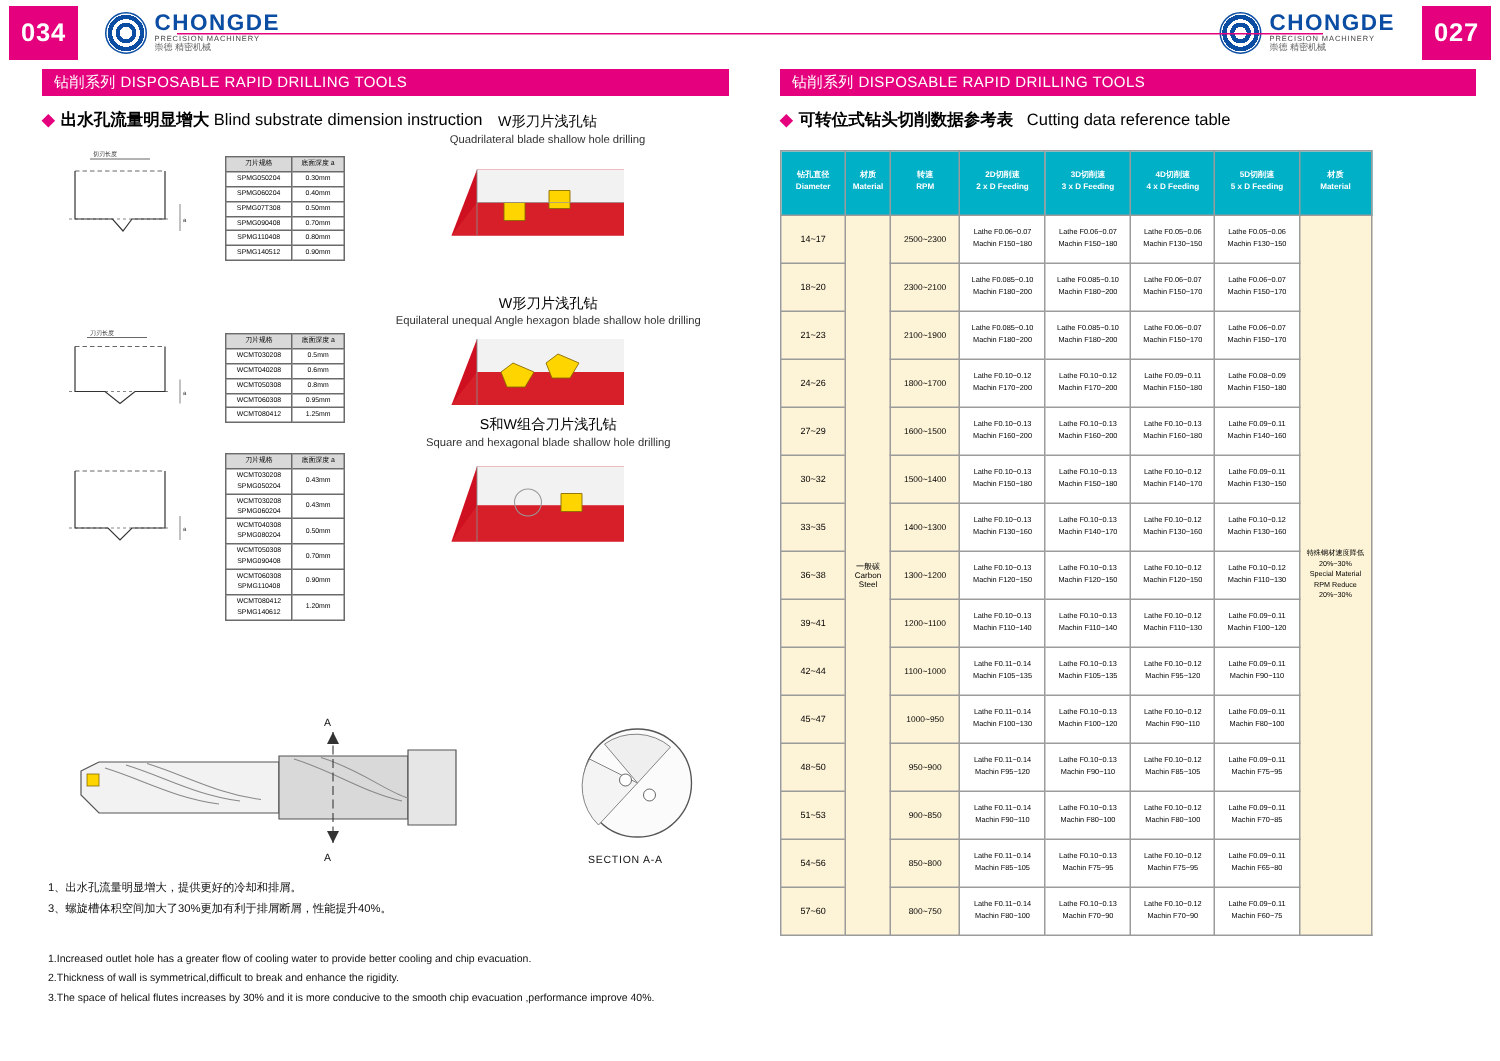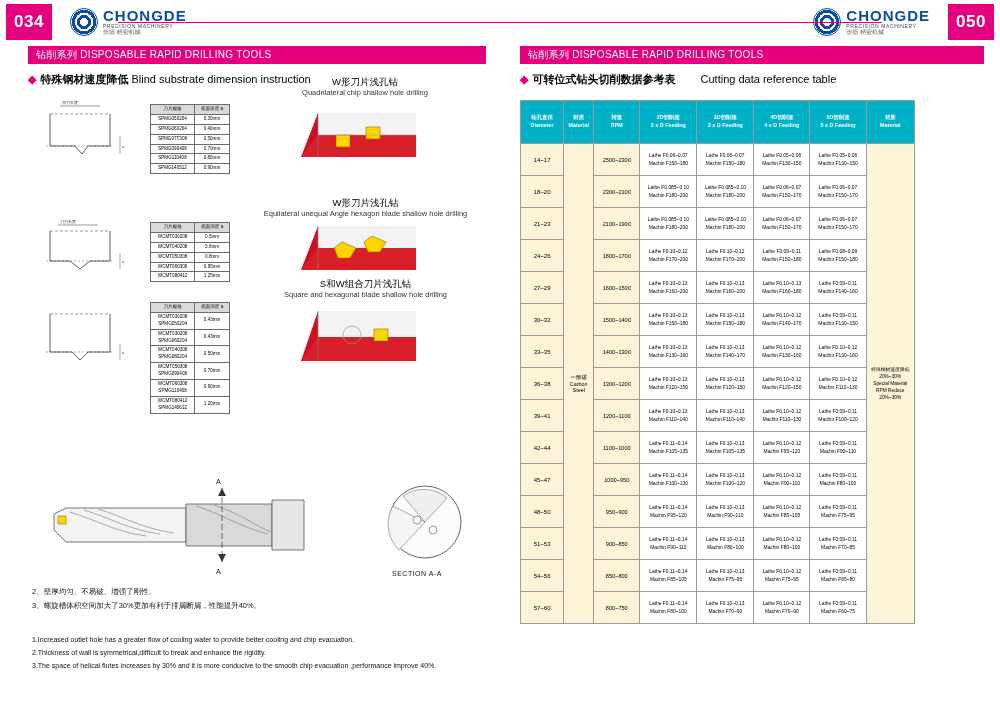--- a/index.html
+++ b/index.html
@@ -62,21 +62,21 @@
   .ct td.note{background:#fdf3d6;font-size:4.8px;line-height:1.5;}
   .sec-label{position:absolute;font-size:7px;color:#111;letter-spacing:0.5px;}
 </style>
 </head>
 <body>
 
 <div class="page">
 
   <div class="hdr">
     <div class="hdr-left-num">034</div>
-    <div class="hdr-right-num">050</div>
+    <div class="hdr-right-num">027</div>
 
     <div class="logo-box logo-left">
       <div class="logo-mark"></div>
       <div class="logo-text">
         <div class="logo-name">CHONGDE</div>
         <div class="logo-sub">PRECISION MACHINERY</div>
         <div class="logo-cn">崇德 精密机械</div>
       </div>
     </div>
 
@@ -88,27 +88,27 @@
         <div class="logo-cn">崇德 精密机械</div>
       </div>
     </div>
     <div class="hdr-rule"></div>
   </div>
 
   <div class="titlebar tb-left">钻削系列 DISPOSABLE RAPID DRILLING TOOLS</div>
   <div class="titlebar tb-right">钻削系列 DISPOSABLE RAPID DRILLING TOOLS</div>
 
   <div class="h2" style="left:28px;top:72px;">
-    <span class="dia">◆</span><span>特殊钢材速度降低</span>
+    <span class="dia">◆</span><span>出水孔流量明显增大</span>
     <span class="en">Blind substrate dimension instruction</span>
   </div>
 
   <div class="cap" style="left:275px;top:76px;width:180px;">
     <div>W形刀片浅孔钻</div>
-    <div class="en">Quadrilateral chip shallow hole drilling</div>
+    <div class="en">Quadrilateral blade shallow hole drilling</div>
   </div>
   <div class="cap" style="left:258px;top:278px;width:215px;">
     <div>S和W组合刀片浅孔钻</div>
     <div class="en">Square and hexagonal blade shallow hole drilling</div>
   </div>
   <div class="cap" style="left:258px;top:197px;width:215px;">
     <div>W形刀片浅孔钻</div>
     <div class="en">Equilateral unequal Angle hexagon blade shallow hole drilling</div>
   </div>
 
@@ -316,32 +316,32 @@
       <circle cx="50" cy="42" r="36" fill="#fbfbfb" stroke="#555" stroke-width="0.9"></circle>
       <path d="M50 42 L28 16 A36 36 0 0 1 72 18 Z" fill="#efefef" stroke="#777" stroke-width="0.6"></path>
       <path d="M50 42 L24 70 A36 36 0 0 1 18 26 Z" fill="#f4f4f4" stroke="#777" stroke-width="0.6"></path>
       <circle cx="42" cy="40" r="4" fill="#fff" stroke="#555" stroke-width="0.6"></circle>
       <circle cx="58" cy="50" r="4" fill="#fff" stroke="#555" stroke-width="0.6"></circle>
     </svg>
   </div>
   <div class="sec-label" style="left:392px;top:570px;">SECTION A-A</div>
 
   <div class="notes" style="left:32px;top:585px;">
-    <div>2、壁厚均匀、不易破、增强了刚性。</div>
+    <div>1、出水孔流量明显增大，提供更好的冷却和排屑。</div>
     <div>3、螺旋槽体积空间加大了30%更加有利于排屑断屑，性能提升40%。</div>
   </div>
   <div class="notes-en" style="left:32px;top:634px;">
     <div>1.Increased outlet hole has a greater flow of cooling water to provide better cooling and chip evacuation.</div>
     <div>2.Thickness of wall is symmetrical,difficult to break and enhance the rigidity.</div>
     <div>3.The space of helical flutes increases by 30% and it is more conducive to the smooth chip evacuation ,performance improve 40%.</div>
   </div>
 
   <div class="h2" style="left:520px;top:72px;">
     <span class="dia">◆</span><span>可转位式钻头切削数据参考表</span>
-    <span class="en" style="margin-left:22px;">Cutting data reference table</span>
+    <span class="en" style="margin-left:6px;">Cutting data reference table</span>
   </div>
 
   <table class="ct">
     <thead>
       <tr>
         <th style="white-space:pre-line;width:48px;">钻孔直径
 Diameter</th>
         <th style="white-space:pre-line;width:30px;">材质
 Material</th>
         <th style="white-space:pre-line;width:50px;">转速

